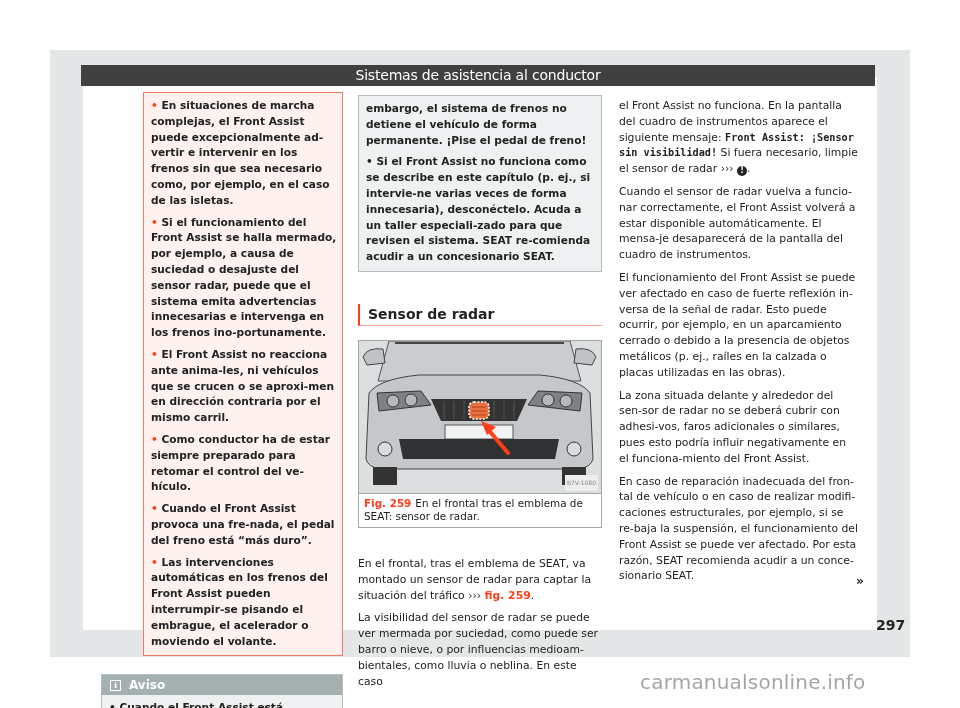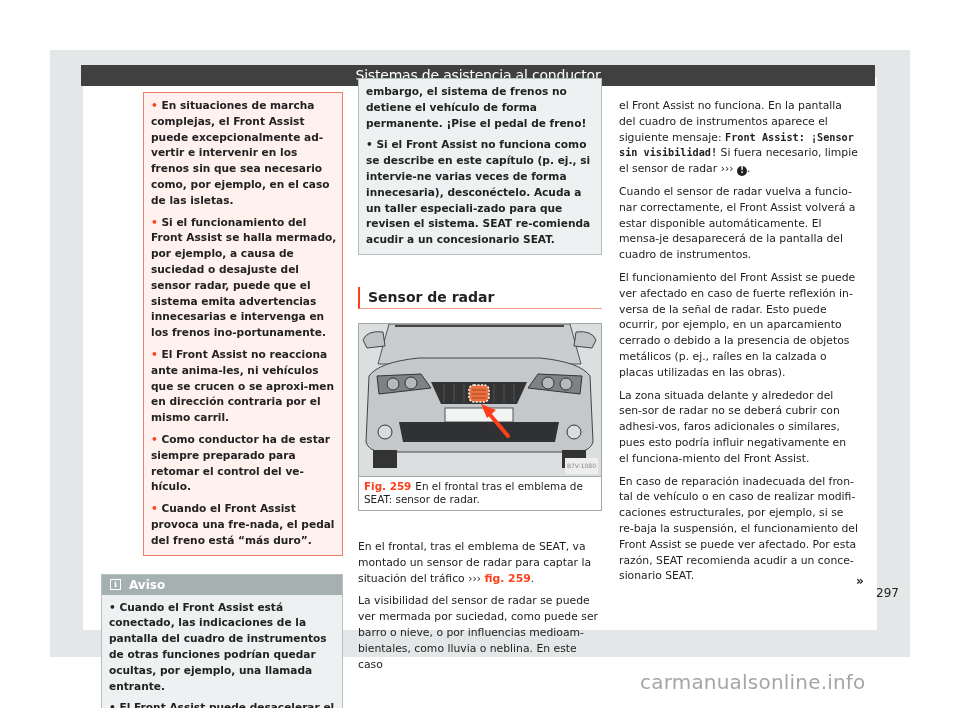--- a/index.html
+++ b/index.html
@@ -4,21 +4,21 @@
 <style>
   * { box-sizing: border-box; margin: 0; padding: 0; }
   html, body { width: 960px; height: 708px; background: #ffffff; overflow: hidden; }
   body { position: relative; font-family: "DejaVu Sans", sans-serif; color: #222; }
   .frame { position: absolute; left: 50px; top: 50px; width: 860px; height: 607px; background: #e4e7e8; }
   .page { position: absolute; left: 83px; top: 77px; width: 794px; height: 553px; background: #ffffff; }
   .header-bar { position: absolute; left: 81px; top: 65px; width: 794px; height: 21px; background: #404040;
     color: #fff; font-size: 14px; text-align: center; line-height: 21px; letter-spacing: -0.2px; }
   .col { position: absolute; font-size: 10.6px; line-height: 15.8px; }
   .col1 { left: 101px; top: 92px; width: 242px; }
-  .col2 { left: 358px; top: 78px; width: 244px; }
+  .col2 { left: 358px; top: 95px; width: 244px; }
   .col3 { left: 619px; top: 98px; width: 240px; }
   .warn-box { border: 1.5px solid #f07b66; background: #fff1ee; padding: 5px 4px 6px 7px; font-weight: bold; margin-left: 42px; }
   .warn-box p, .note-body p { margin-bottom: 6px; }
   .warn-box p:last-child, .note-body p:last-child { margin-bottom: 0; }
   .bullet-red { color: #ff3e1a; font-weight: bold; }
   .note-box { margin-top: 18px; border: 1.5px solid #b5bfbf; background: #eef1f1; }
   .note-head { background: #a5b0b0; color: #fff; font-weight: bold; font-size: 12px; height: 20px; line-height: 20px; padding-left: 8px; display: flex; align-items: center; gap: 8px; }
   .info-icon { display: inline-block; width: 11px; height: 11px; border: 1.5px solid #fff; font-size: 8px; line-height: 8px; text-align: center; font-family: "DejaVu Serif", serif; }
   .note-body { padding: 5px 6px 4px 7px; font-weight: bold; }
   .note-cont { border: 1.5px solid #b5bfbf; background: #eef1f1; padding: 5px 6px 6px 7px; font-weight: bold; }
@@ -29,37 +29,38 @@
   .figure-img { position: relative; height: 152px; background: #d9dcdd; overflow: hidden; }
   .figure-caption { padding: 3px 5px 4px 5px; font-size: 10.4px; line-height: 13px; border-top: 1px solid #a3a9ab; }
   .fig-label { color: #ff3e1a; font-weight: bold; margin-right: 4px; }
   .fig-code { position: absolute; right: 3px; bottom: 2px; font-size: 6px; color: #888; background: #eee; padding: 0 2px; }
   .body-p { margin-bottom: 7px; font-size: 10.8px; line-height: 15.8px; }
   .col2 .body-p:first-of-type { margin-top: 10px; }
   .link-red { color: #ff3e1a; font-weight: bold; }
   .mono { font-family: "DejaVu Sans Mono", monospace; font-weight: bold; font-size: 10.2px; }
   .warn-circle { display: inline-block; width: 10px; height: 10px; border-radius: 50%; background: #222; color: #fff; font-size: 8px; line-height: 10px; text-align: center; font-weight: bold; vertical-align: -1px; }
   .cont-mark { position: absolute; left: 856px; top: 574px; font-size: 12px; font-weight: bold; }
-  .page-num { position: absolute; left: 876px; top: 586px; font-size: 12px; font-weight: normal; }
+  .page-num { position: absolute; left: 876px; top: 617px; font-size: 14px; font-weight: bold; }
   .watermark { position: absolute; left: 640px; top: 670px; font-size: 20px; color: #a5a5a5; letter-spacing: 0.2px; }
 </style>
 </head>
 <body>
 
 <div class="frame"></div>
 <div class="page"></div>
 <div class="header-bar">Sistemas de asistencia al conductor</div>
 
 <div class="col col1">
   <div class="warn-box">
     <p><span class="bullet-red">•</span> <span>En situaciones de marcha complejas, el Front Assist puede excepcionalmente ad-vertir e intervenir en los frenos sin que sea necesario como, por ejemplo, en el caso de las isletas.</span></p>
     <p><span class="bullet-red">•</span> <span>Si el funcionamiento del Front Assist se halla mermado, por ejemplo, a causa de suciedad o desajuste del sensor radar, puede que el sistema emita advertencias innecesarias e intervenga en los frenos ino-portunamente.</span></p>
     <p><span class="bullet-red">•</span> <span>El Front Assist no reacciona ante anima-les, ni vehículos que se crucen o se aproxi-men en dirección contraria por el mismo carril.</span></p>
     <p><span class="bullet-red">•</span> <span>Como conductor ha de estar siempre preparado para retomar el control del ve-hículo.</span></p>
     <p><span class="bullet-red">•</span> <span>Cuando el Front Assist provoca una fre-nada, el pedal del freno está “más duro”.</span></p>
+    <p><span class="bullet-red">•</span> <span>Las intervenciones automáticas en los frenos del Front Assist pueden interrumpir-se pisando el embrague, el acelerador o moviendo el volante.</span></p>
   </div>
 
   <div class="note-box">
     <div class="note-head">
       <span class="info-icon">i</span>
       <span>Aviso</span>
     </div>
     <div class="note-body">
       <p>• <span>Cuando el Front Assist está conectado, las indicaciones de la pantalla del cuadro de instrumentos de otras funciones podrían quedar ocultas, por ejemplo, una llamada entrante.</span></p>
       <p>• <span>El Front Assist puede desacelerar el ve-hículo hasta detenerlo por completo. Sin</span></p>

